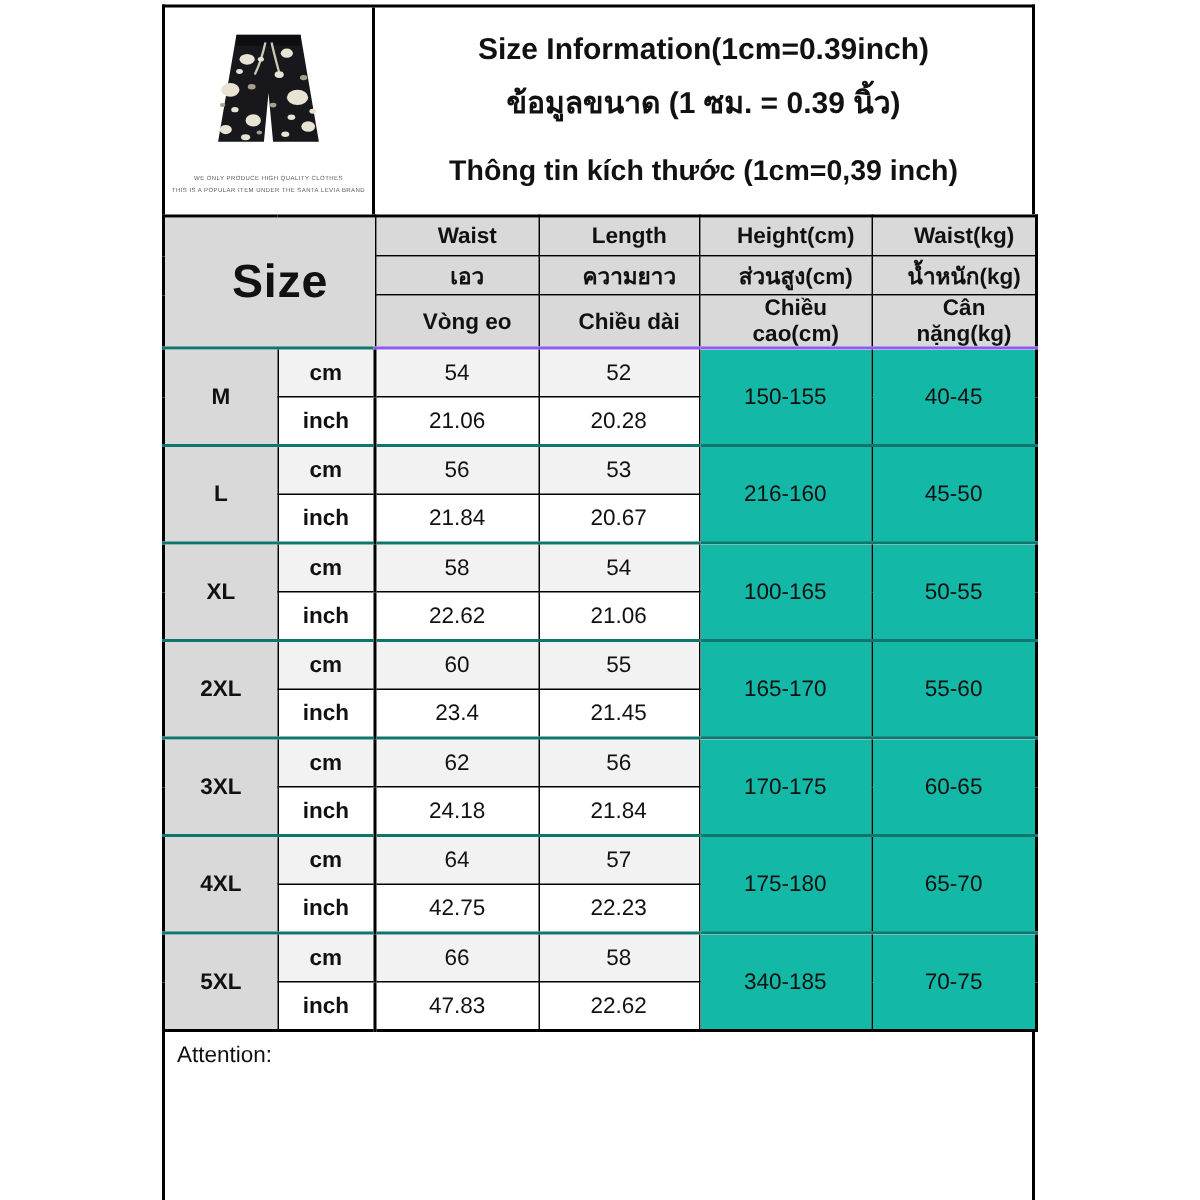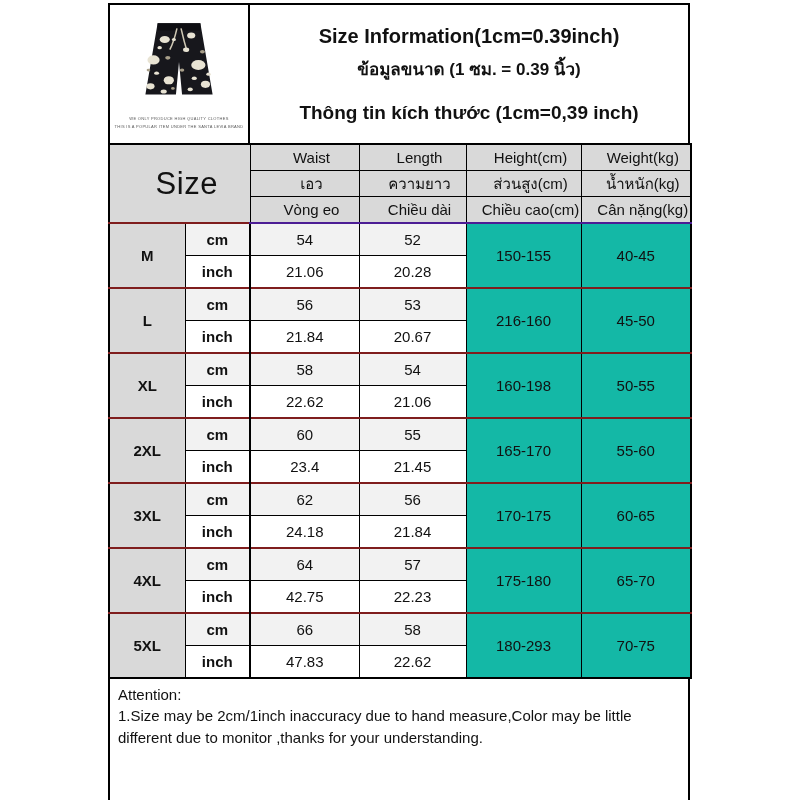--- a/index.html
+++ b/index.html
@@ -8,35 +8,35 @@
     font-family:"Liberation Sans","DejaVu Sans",sans-serif;color:#111111;
   }
   .sheet{position:absolute;left:108px;top:3px;width:582px;}
 
   
   .topbox{box-sizing:border-box;height:140px;border:2px solid #000;border-bottom:none;display:flex;background:#fff;}
   .product-cell{box-sizing:border-box;width:140px;border-right:2px solid #000;display:flex;flex-direction:column;align-items:center;justify-content:center;padding:3px 2px 4px 2px;}
   .caption{font-size:4px;color:#5a5a5a;text-align:center;line-height:1.9;letter-spacing:.3px;white-space:nowrap;}
   .title-cell{flex:1;display:flex;flex-direction:column;justify-content:center;align-items:center;text-align:center;gap:7px;}
   .title-en{font-weight:bold;font-size:20px;}
-  .title-th{font-weight:bold;font-size:17px;}
+  .title-th{font-weight:bold;font-size:20px;}
   .title-vi{font-weight:bold;font-size:19px;margin-top:13px;}
 
   
   table.size-table{border-collapse:collapse;table-layout:fixed;width:582px;border:2px solid #000;background:#fff;}
   .size-table th,.size-table td{border:1px solid #000;text-align:center;vertical-align:middle;padding:0;overflow:hidden;}
-  .size-table thead th{background:#d9d9d9;font-weight:normal;font-size:15px;height:25px;padding-left:14px;}
+  .size-table thead th{background:#d9d9d9;font-weight:bold;font-size:15px;height:25px;padding-left:14px;}
   .size-table th.size-head{font-size:31px;letter-spacing:.5px;}
-  .size-table thead tr:last-child th{border-bottom:2px solid #4c1d95;}
+  .size-table thead tr:last-child th{border-bottom:2px solid #8b5cf6;}
   .size-table tbody td{font-size:15px;height:31px;}
   .size-table td.size-label{background:#d9d9d9;font-weight:bold;}
   .size-table td.unit{font-weight:bold;}
   .size-table td.lt{background:#f2f2f2;}
   .size-table td.range{background:#14b8a6;}
-  .size-table tbody tr.group-start td{border-top:2px solid #7f1d1d;}
+  .size-table tbody tr.group-start td{border-top:2px solid #0f766e;}
   .size-table td.col2r{border-right-width:2px;}
 
   
   .attention{box-sizing:border-box;border:2px solid #000;border-top:none;height:127px;padding:5px 8px;font-size:15px;line-height:1.42;background:#fff;}
 </style>
 </head>
 <body>
 
 <div class="sheet">
 
@@ -94,21 +94,21 @@
       <col style="width:107px">
         <col style="width:115px">
         <col style="width:110px">
     </colgroup>
     <thead>
         <tr>
           <th class="size-head col2r" rowspan="3" colspan="2">Size</th>
           <th>Waist</th>
           <th>Length</th>
           <th>Height(cm)</th>
-          <th>Weight(kg)</th>
+          <th>Waist(kg)</th>
         </tr>
         <tr>
           <th>เอว</th>
           <th>ความยาว</th>
           <th>ส่วนสูง(cm)</th>
           <th>น้ำหนัก(kg)</th>
         </tr>
         <tr>
           <th>Vòng eo</th>
           <th>Chiều dài</th>
@@ -141,21 +141,21 @@
         <tr>
           <td class="unit col2r">inch</td>
           <td>21.84</td>
           <td>20.67</td>
         </tr>
         <tr class="group-start">
           <td class="size-label" rowspan="2">XL</td>
           <td class="unit lt col2r">cm</td>
           <td class="lt">58</td>
           <td class="lt">54</td>
-          <td class="range" rowspan="2">160-198</td>
+          <td class="range" rowspan="2">100-165</td>
           <td class="range" rowspan="2">50-55</td>
         </tr>
         <tr>
           <td class="unit col2r">inch</td>
           <td>22.62</td>
           <td>21.06</td>
         </tr>
         <tr class="group-start">
           <td class="size-label" rowspan="2">2XL</td>
           <td class="unit lt col2r">cm</td>
@@ -193,29 +193,28 @@
         <tr>
           <td class="unit col2r">inch</td>
           <td>42.75</td>
           <td>22.23</td>
         </tr>
         <tr class="group-start">
           <td class="size-label" rowspan="2">5XL</td>
           <td class="unit lt col2r">cm</td>
           <td class="lt">66</td>
           <td class="lt">58</td>
-          <td class="range" rowspan="2">180-293</td>
+          <td class="range" rowspan="2">340-185</td>
           <td class="range" rowspan="2">70-75</td>
         </tr>
         <tr>
           <td class="unit col2r">inch</td>
           <td>47.83</td>
           <td>22.62</td>
         </tr>
       </tbody>
   </table>
 
   <div class="attention">
     <div>Attention:</div>
-    <div>1.Size may be 2cm/1inch inaccuracy due to hand measure,Color may be little different due to monitor ,thanks for your understanding.</div>
   </div>
 
 </div>
 
 </body></html>

